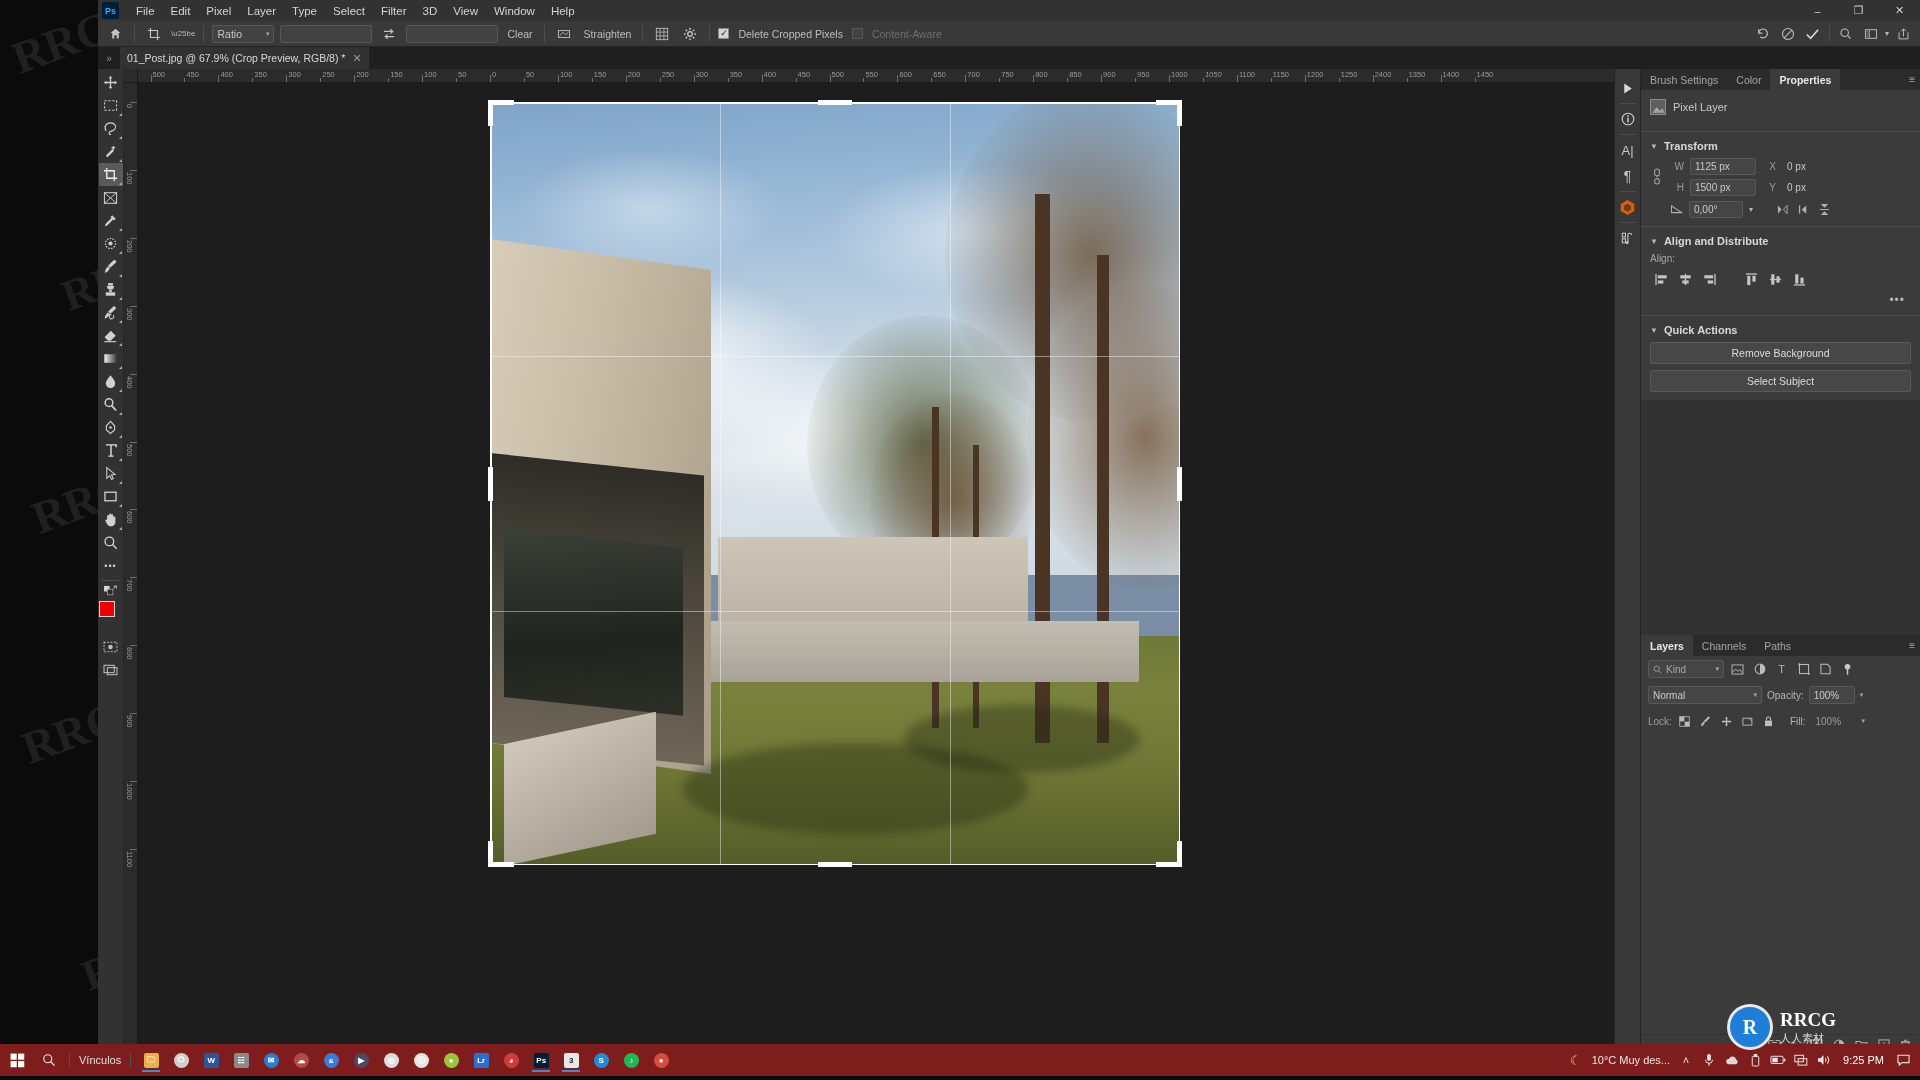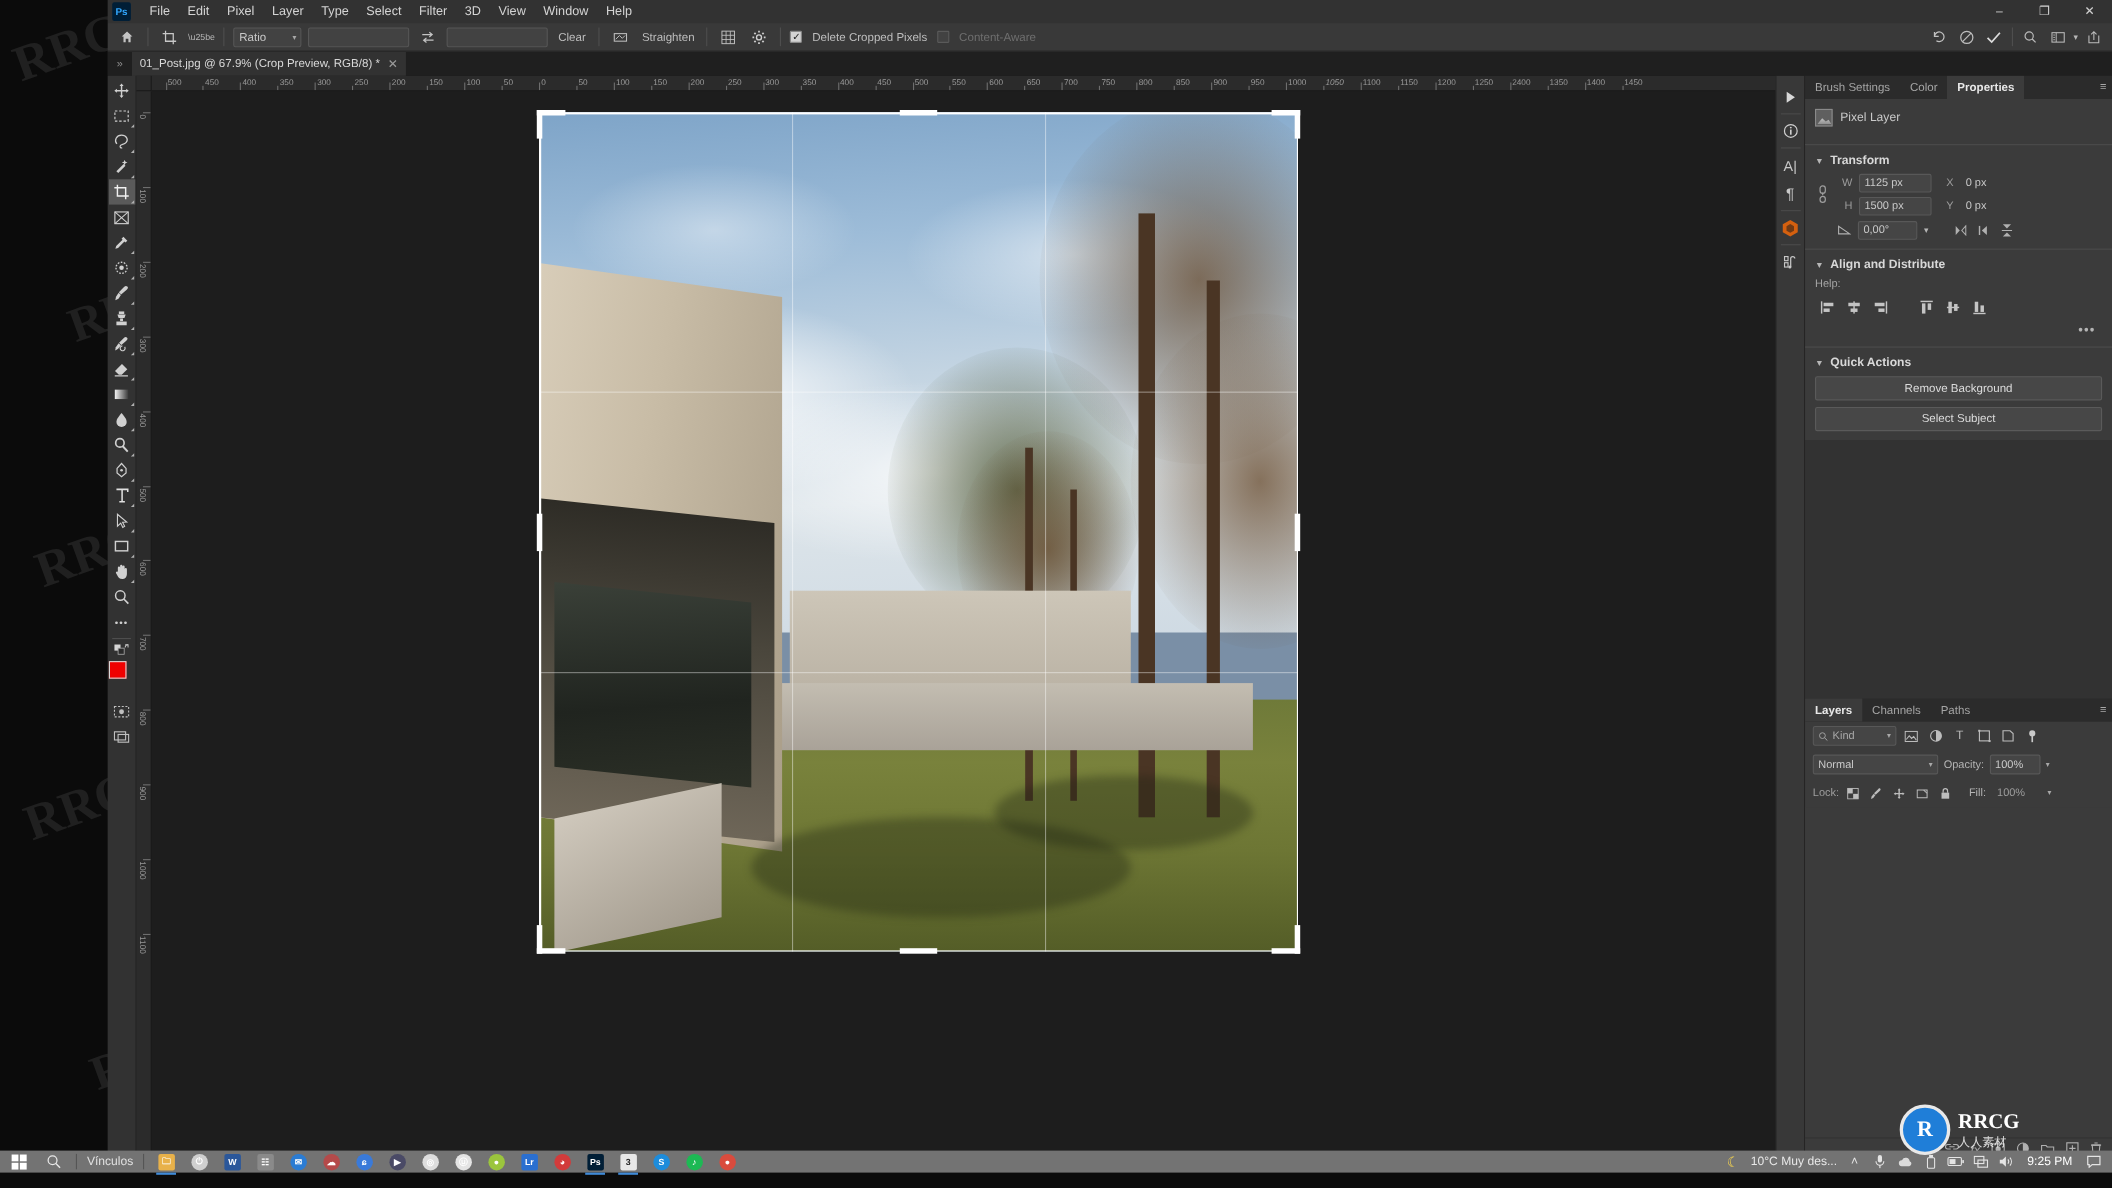--- a/index.html
+++ b/index.html
@@ -275,21 +275,21 @@
   .lname { font-size:10.5px; color:#e2e2e2; }
   #layers-empty { flex:1; background:#3b3b3b; }
   #layers-footer {
     height:22px; background:#3b3b3b; display:flex; align-items:center;
     justify-content:flex-end; gap:10px; padding-right:9px; border-top:1px solid #333;
   }
   .lf-ico { color:#b0b0b0; font-size:11px; }
 
   
   #taskbar {
-    position:absolute; left:0; bottom:14px; width:1920px; height:20px; background:#737373;
+    position:absolute; left:0; bottom:4px; width:1920px; height:32px; background:#7f1d1d;
     z-index:20; display:flex; align-items:center; color:#e8e8e8; font-size:11px;
   }
   .tb-start { width:34px; height:24px; display:flex; align-items:center; justify-content:center; }
   .tb-ico { width:30px; height:24px; display:flex; align-items:center; justify-content:center; }
   .tb-sep { width:1px; height:14px; background:#555; margin:0 5px; }
   .tb-label { font-size:11px; color:#e0e0e0; padding:0 4px; }
   .app { width:30px; height:24px; display:flex; align-items:center; justify-content:center; position:relative;}
   .app .sq { width:15px; height:15px; border-radius:2px; display:flex; align-items:center;
     justify-content:center; font-size:8px; font-weight:bold; color:#fff; }
   .app .cir { width:15px; height:15px; border-radius:50%; display:flex; align-items:center;
@@ -934,21 +934,21 @@
               </svg>
           </div>
         </div>
 
         <div class="divider"></div>
 
         <div class="sect-hdr">
           <span class="chev">▼</span>
           <span>Align and Distribute</span>
         </div>
-        <div class="align-label">Help:</div>
+        <div class="align-label">Align:</div>
         <div class="align-row">
           <div class="align-btn">
             <svg width="15" height="13" viewBox="0 0 16 14">
                 <rect x="1.4" y="1" width="1.4" height="12" fill="#c4c4c4"></rect>
                 <rect x="4" y="2.4" width="9.6" height="3.4" fill="#c4c4c4"></rect>
                 <rect x="4" y="8" width="6" height="3.4" fill="#c4c4c4"></rect>
               </svg>
           </div>
           <div class="align-btn">
             <svg width="15" height="13" viewBox="0 0 16 14">

